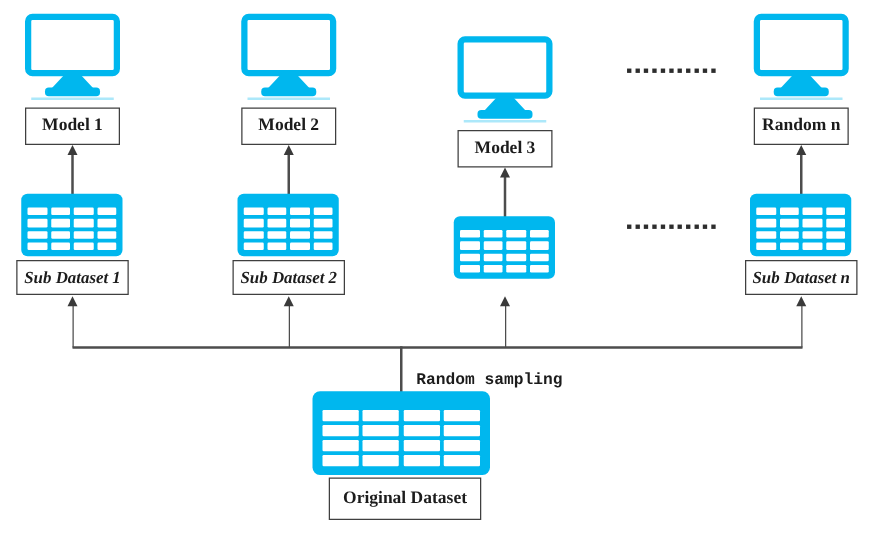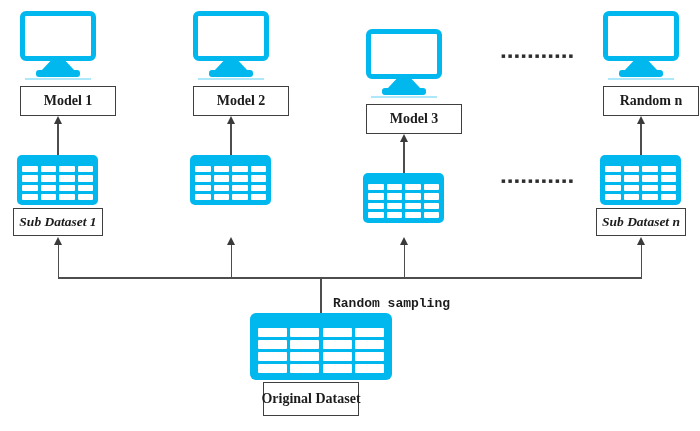--- a/index.html
+++ b/index.html
@@ -22,21 +22,21 @@
           border-radius:6px;background:#fff;box-sizing:border-box;display:block;}
   .neck{position:absolute;left:21px;top:48px;width:34px;height:12px;background:var(--cyan);
         clip-path:polygon(33% 0,67% 0,100% 100%,0 100%);display:block;}
   .mbase{position:absolute;left:16px;top:59px;width:44px;height:7px;background:var(--cyan);
          border-radius:3px;display:block;}
   .mshadow{position:absolute;left:5px;top:67px;width:66px;height:2px;background:var(--cyan-light);display:block;}
 
   
   .box{position:absolute;background:#fff;border:1.5px solid #3f3f3f;box-sizing:border-box;
        display:flex;align-items:center;justify-content:center;font-weight:bold;white-space:nowrap;}
-  .model-box{left:7px;top:86px;width:96px;height:30px;font-size:14px;}
+  .model-box{left:7px;top:86px;width:76px;height:30px;font-size:14px;}
   .sub-box{left:0;top:208px;width:90px;height:28px;font-size:13.5px;font-style:italic;}
 
   
   .vline{position:absolute;width:1.5px;background:var(--line);display:block;}
   .arrowhead{position:absolute;width:0;height:0;border-left:4.5px solid transparent;
              border-right:4.5px solid transparent;border-bottom:8px solid #3a3a3a;display:block;}
   .a-model{left:44.2px;top:122px;height:34px;}
   .ah-model{left:40.5px;top:116px;}
 
   
@@ -48,21 +48,21 @@
 
   
   .hline{position:absolute;left:58px;top:277px;width:584px;height:1.5px;background:var(--line);display:block;}
   .stub1{left:57.7px;} .stub2{left:230.7px;} .stub3{left:403.7px;} .stub4{left:640.7px;}
   .stub{top:243px;height:35px;}
   .sah1{left:54px;} .sah2{left:227px;} .sah3{left:400px;} .sah4{left:637px;}
   .sah{top:237px;}
   .feed{left:320px;top:277px;height:37px;}
 
   .sampling-label{position:absolute;left:333px;top:296px;font-size:13px;font-weight:bold;white-space:nowrap;font-family:Liberation Mono, monospace;}
-  .orig-box{left:263px;top:382px;width:96px;height:34px;font-size:14px;}
+  .orig-box{left:263px;top:382px;width:122px;height:34px;font-size:14px;}
 
   .dots{position:absolute;left:501px;width:58px;height:10px;line-height:10px;text-align:center;
         font-family:"DejaVu Sans",sans-serif;font-size:7px;letter-spacing:2px;color:#2d2d2d;white-space:nowrap;}
   .dots-top{top:51px;} .dots-bottom{top:176px;}
 </style>
 </head>
 <body>
 
 <div class="canvas">
 
@@ -118,20 +118,21 @@
         <i></i>
         <i></i>
         <i></i>
         <i></i>
         <i></i>
         <i></i>
         <i></i>
         <i></i>
         <i></i>
       </div>
+    <div class="box sub-box">Sub Dataset 2</div>
   </div>
 
   <div class="col c3">
     <div class="monitor">
       <span class="screen"></span>
       <span class="neck"></span>
       <span class="mbase"></span>
       <span class="mshadow"></span>
     </div>
     <div class="box model-box">Model 3</div>

